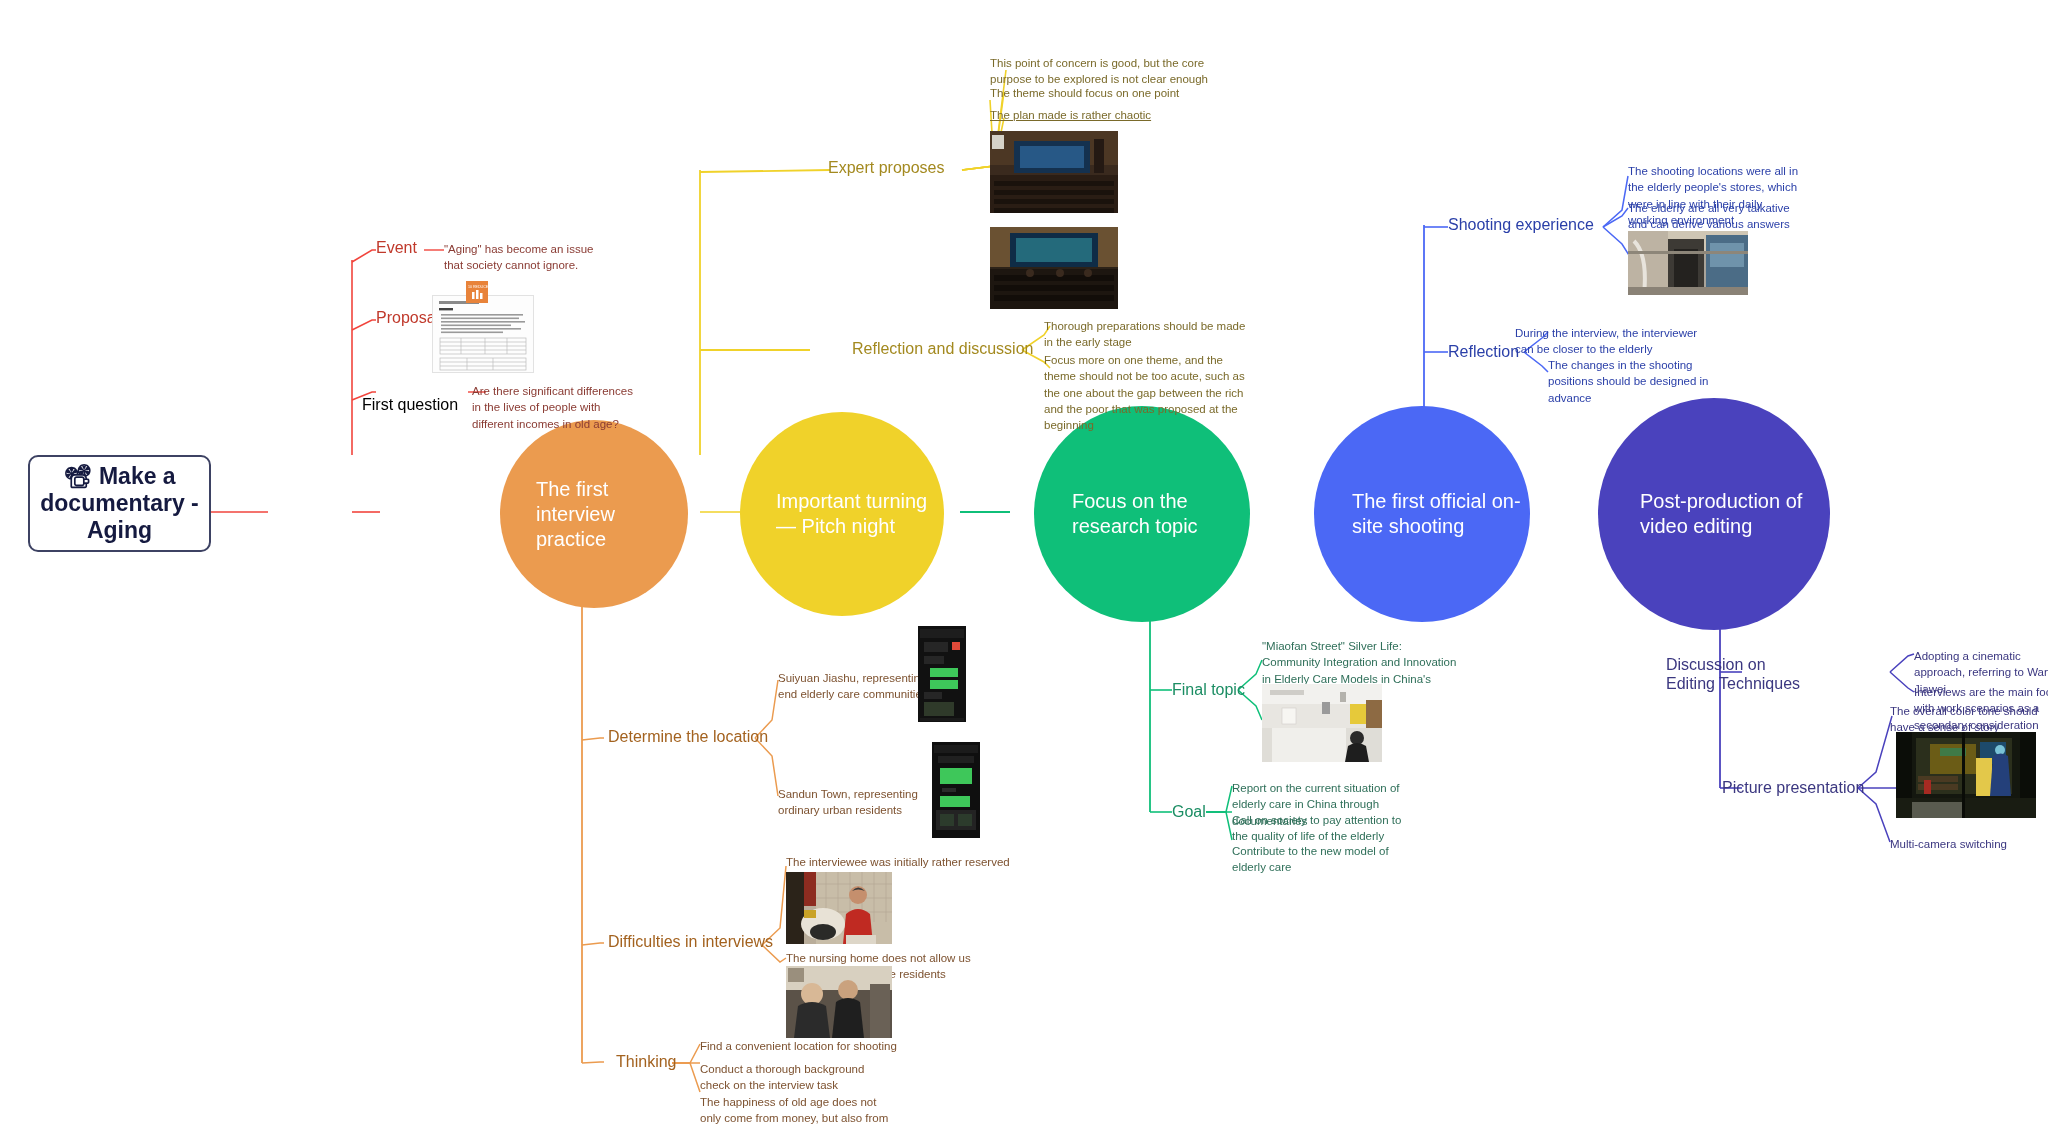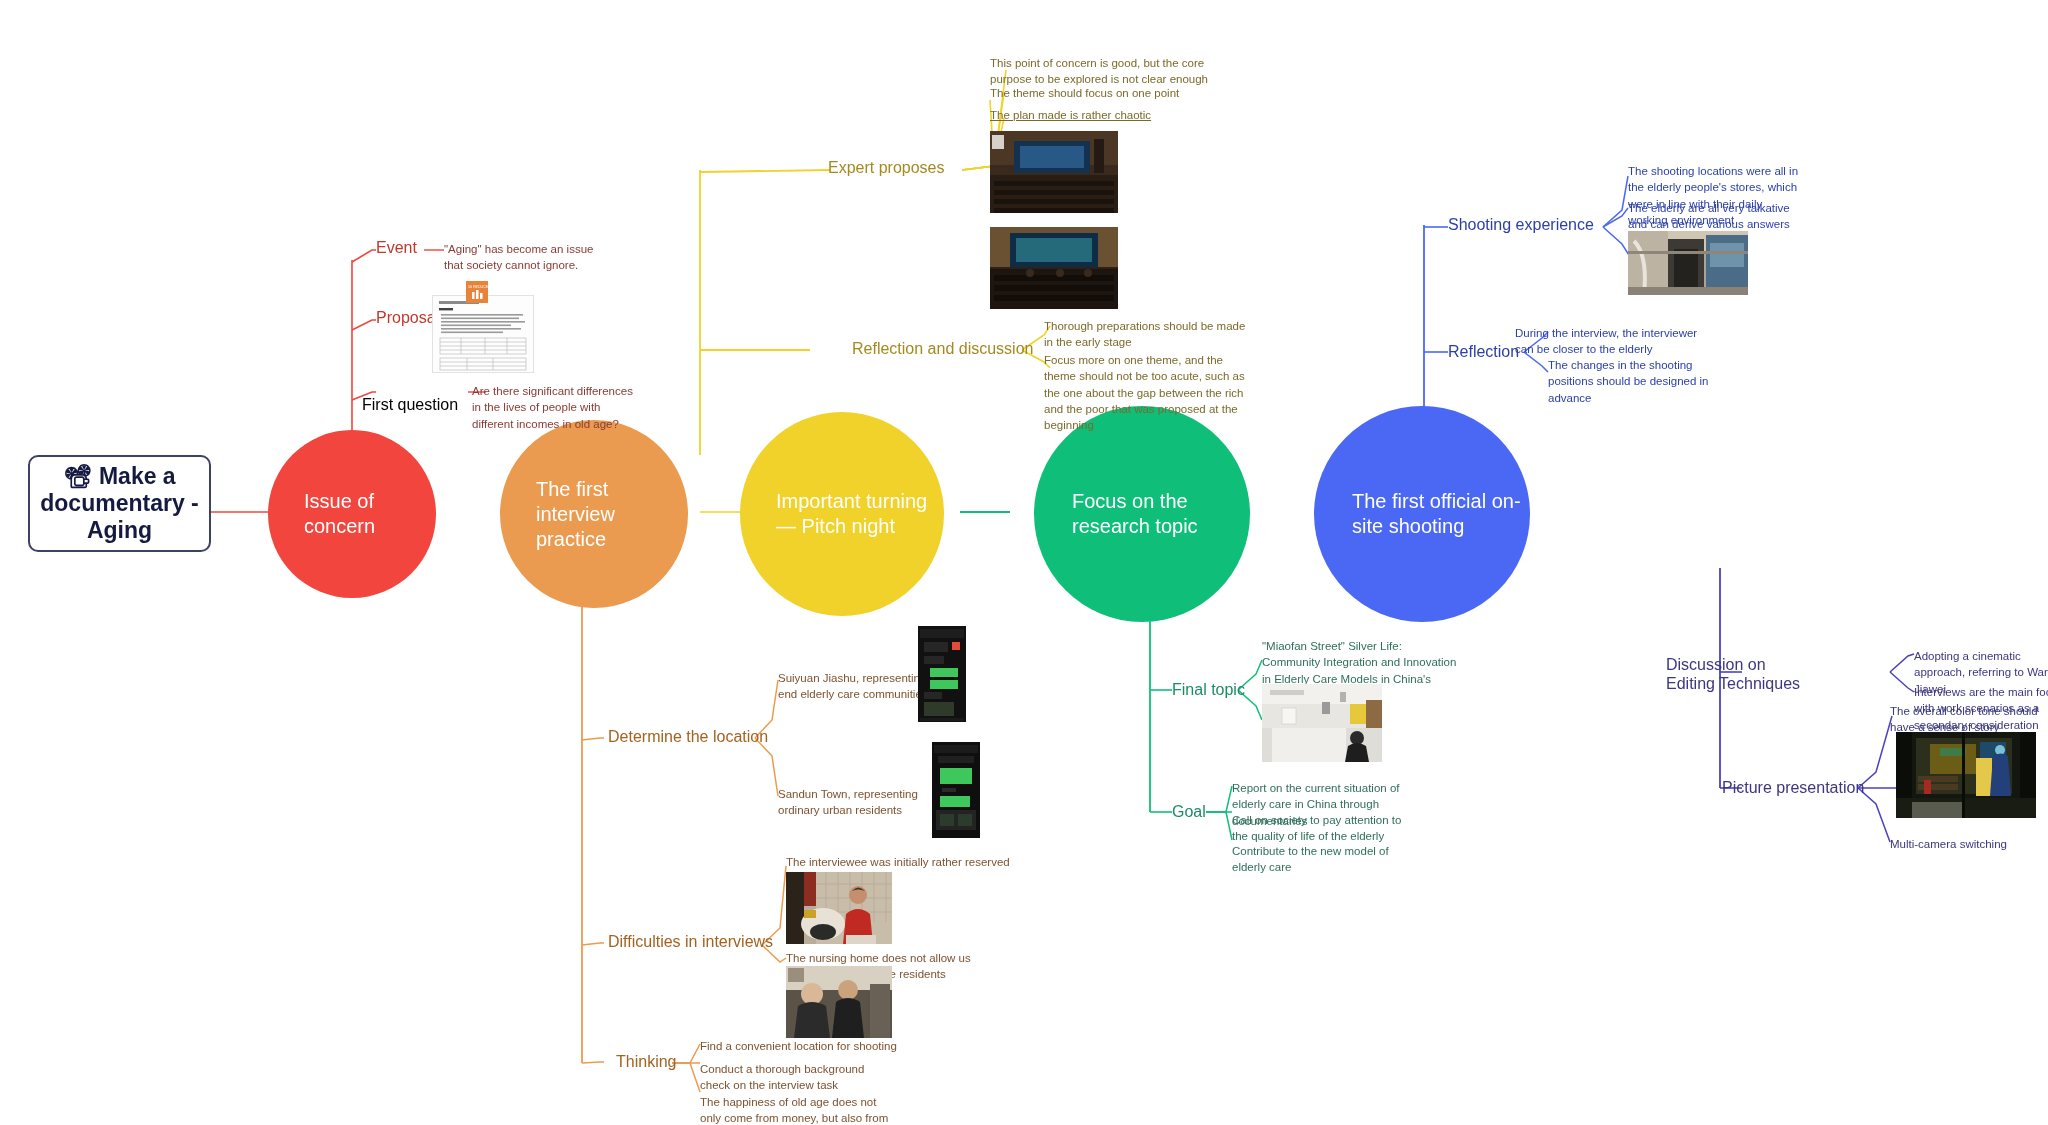--- a/index.html
+++ b/index.html
@@ -113,41 +113,41 @@
 
     <path d="M1858 788 L1876 788 L1896 788" stroke="#4a42bd" stroke-width="1.5" fill="none"></path>
     <path d="M1858 788 L1876 772 L1892 716" stroke="#4a42bd" stroke-width="1.5" fill="none"></path>
     <path d="M1858 788 L1876 804 L1890 842" stroke="#4a42bd" stroke-width="1.5" fill="none"></path>
   </svg>
 
   <div class="root-box">
     <span>📽 Make a documentary - Aging</span>
   </div>
 
-  <div class="circle" style="left:268px;top:430px;width:168px;height:168px;background:#f1453d;padding-left:36px;">
-    <span>Issue of concern</span>
-  </div>
 
   <div class="circle" style="left:500px;top:420px;width:188px;height:188px;background:#eb9b4f;padding-left:36px;">
     <span>The first interview practice</span>
   </div>
 
   <div class="circle" style="left:740px;top:412px;width:204px;height:204px;background:#f0d22a;padding-left:36px;">
     <span>Important turning —
 Pitch night</span>
   </div>
 
   <div class="circle" style="left:1034px;top:406px;width:216px;height:216px;background:#0fbf79;padding-left:38px;align-items:center;">
     <span>Focus on the research topic</span>
   </div>
 
   <div class="circle" style="left:1314px;top:406px;width:216px;height:216px;background:#4b68f5;padding-left:38px;">
     <span>The first official on-site shooting</span>
   </div>
 
+  <div class="circle" style="left:1598px;top:398px;width:232px;height:232px;background:#4a42bd;padding-left:42px;">
+    <span>Post-production of video editing</span>
+  </div>
 
   <div class="blabel" style="left:376px;top:238px;color:#c0392b;">Event</div>
   <div class="leaf" style="left:444px;top:241px;width:160px;color:#8a3b33;">"Aging" has become an issue that society cannot ignore.</div>
 
   <div class="blabel" style="left:376px;top:308px;color:#c0392b;">Proposal</div>
 
   <div class="blabel" style="left:362px;top:395px;color:#000000;">First question</div>
   <div class="leaf" style="left:472px;top:383px;width:172px;color:#8a3b33;">Are there significant differences in the lives of people with different incomes in old age?</div>
 
   <div class="thumb" style="left:432px;top:295px;width:100px;height:76px;background:#ffffff;border:1px solid #e2e2e2;">

